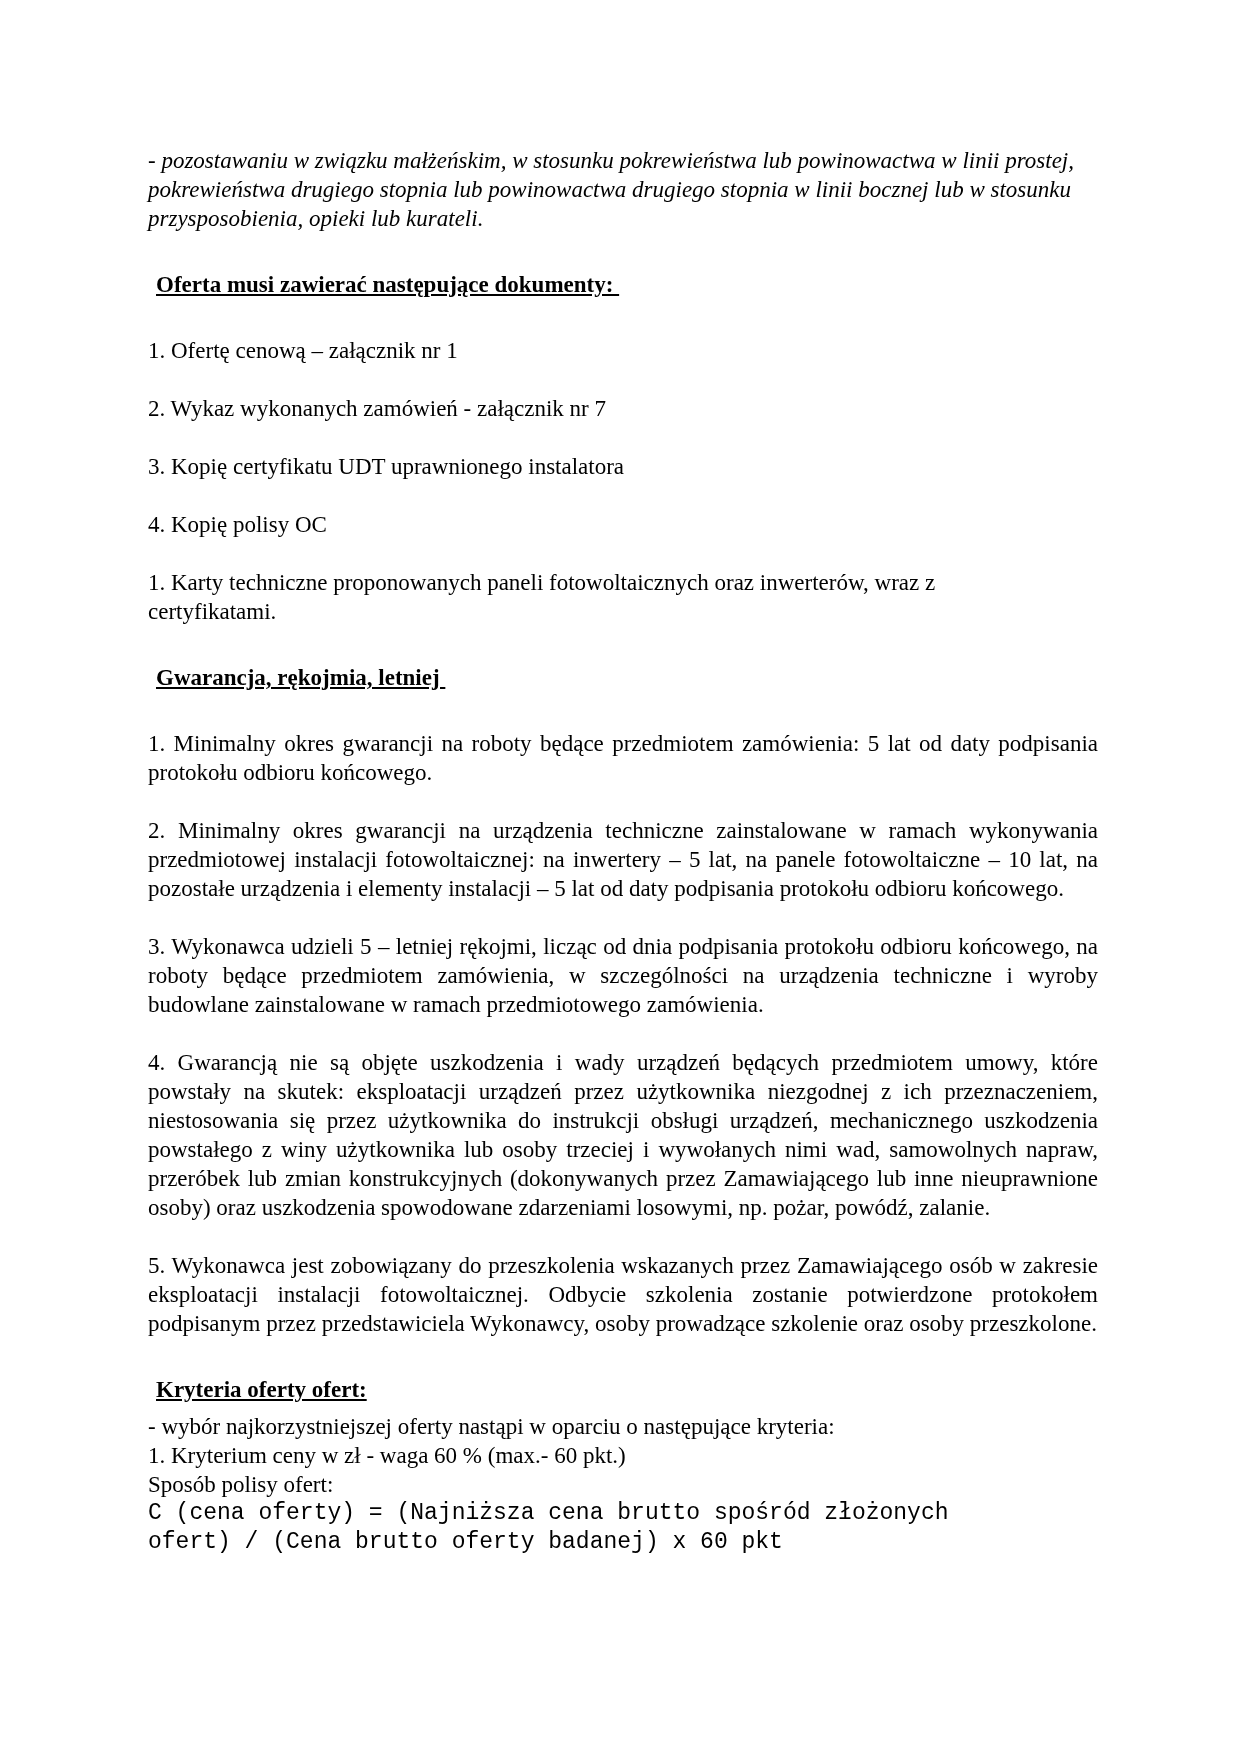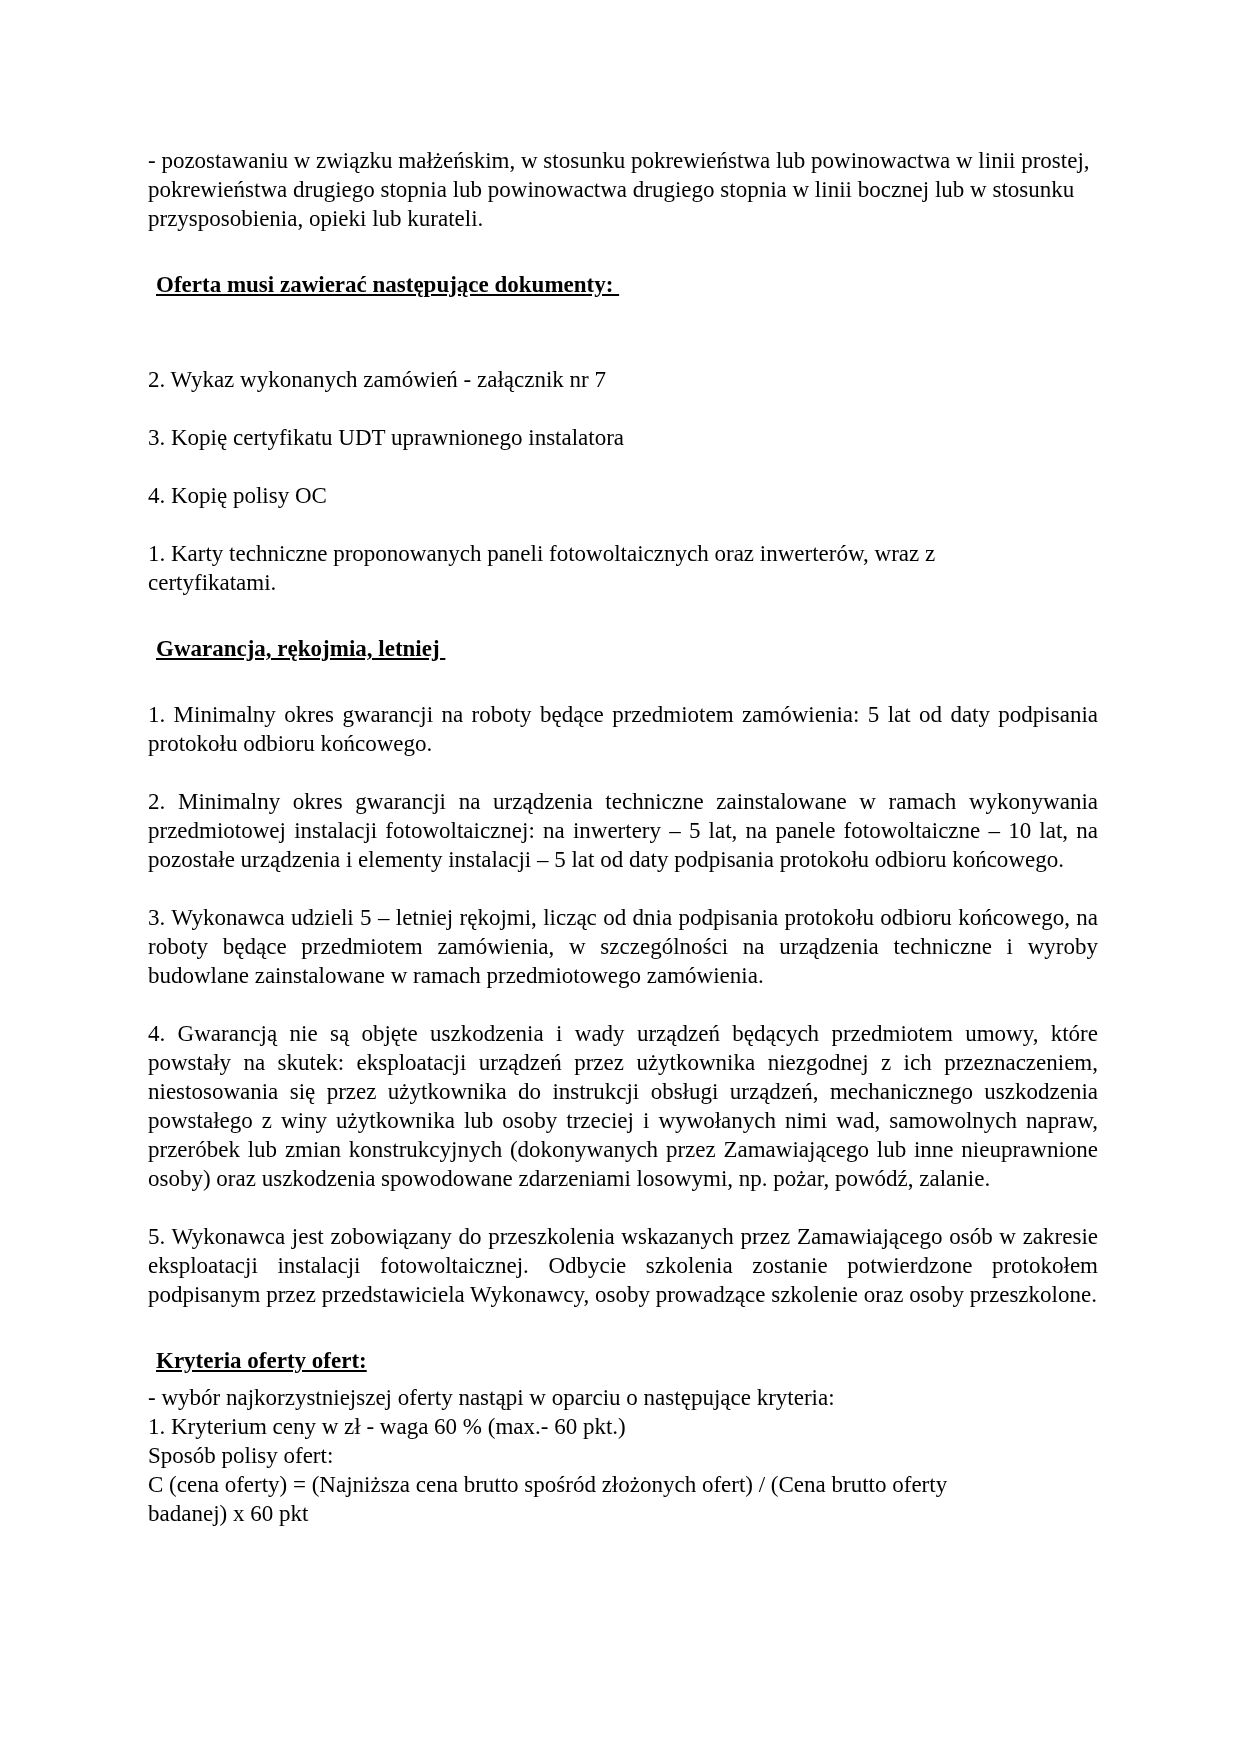--- a/index.html
+++ b/index.html
@@ -36,27 +36,28 @@
       font-weight: bold;
       text-decoration: underline;
       margin: 8px;
     }
   </style>
 </head>
 <body>
 
 <div class="page">
 
-  <p class="para justify" style="text-align:left;">- pozostawaniu w związku małżeńskim, w stosunku pokrewieństwa lub powinowactwa w linii prostej, pokrewieństwa drugiego stopnia lub powinowactwa drugiego stopnia w linii bocznej lub w stosunku przysposobienia, opieki lub kurateli.</p>
+  <p class="para justify" style="text-align:left;font-style:italic;">- pozostawaniu w związku małżeńskim, w stosunku pokrewieństwa lub powinowactwa w linii prostej, pokrewieństwa drugiego stopnia lub powinowactwa drugiego stopnia w linii bocznej lub w stosunku przysposobienia, opieki lub kurateli.</p>
 
   <div class="gap"></div>
 
   <p class="heading" style="white-space:pre;">Oferta musi zawierać następujące dokumenty: </p>
 
   <div class="gap"></div>
+  <p class="para">1. Ofertę cenową – załącznik nr 1</p>
   <div class="gap"></div>
   <p class="para">2. Wykaz wykonanych zamówień - załącznik nr 7</p>
   <div class="gap"></div>
   <p class="para">3. Kopię certyfikatu UDT uprawnionego instalatora</p>
   <div class="gap"></div>
   <p class="para">4. Kopię polisy OC</p>
   <div class="gap"></div>
   <p class="para" style="width:790px;">1. Karty techniczne proponowanych paneli fotowoltaicznych oraz inwerterów, wraz z certyfikatami.</p>
 
   <div class="gap"></div>
@@ -73,15 +74,15 @@
   <p class="para justify">4. Gwarancją nie są objęte uszkodzenia i wady urządzeń będących przedmiotem umowy, które powstały na skutek: eksploatacji urządzeń przez użytkownika niezgodnej z ich przeznaczeniem, niestosowania się przez użytkownika do instrukcji obsługi urządzeń, mechanicznego uszkodzenia powstałego z winy użytkownika lub osoby trzeciej i wywołanych nimi wad, samowolnych napraw, przeróbek lub zmian konstrukcyjnych (dokonywanych przez Zamawiającego lub inne nieuprawnione osoby) oraz uszkodzenia spowodowane zdarzeniami losowymi, np. pożar, powódź, zalanie.</p>
   <div class="gap"></div>
   <p class="para justify">5. Wykonawca jest zobowiązany do przeszkolenia wskazanych przez Zamawiającego osób w zakresie eksploatacji instalacji fotowoltaicznej. Odbycie szkolenia zostanie potwierdzone protokołem podpisanym przez przedstawiciela Wykonawcy, osoby prowadzące szkolenie oraz osoby przeszkolone.</p>
 
   <div class="gap"></div>
 
   <p class="heading">Kryteria oferty ofert:</p>
   <p class="para">- wybór najkorzystniejszej oferty nastąpi w oparciu o następujące kryteria:</p>
   <p class="para">1. Kryterium ceny w zł - waga 60 % (max.- 60 pkt.)</p>
   <p class="para">Sposób polisy ofert:</p>
-  <p class="para" style="width:880px;">C (cena oferty) = (Najniższa cena brutto spośród złożonych ofert) / (Cena brutto oferty badanej) x 60 pkt</p>
+  <p class="para" style="width:880px;font-family:Liberation Mono, monospace;">C (cena oferty) = (Najniższa cena brutto spośród złożonych ofert) / (Cena brutto oferty badanej) x 60 pkt</p>
 
 </div>
 
 </body></html>

